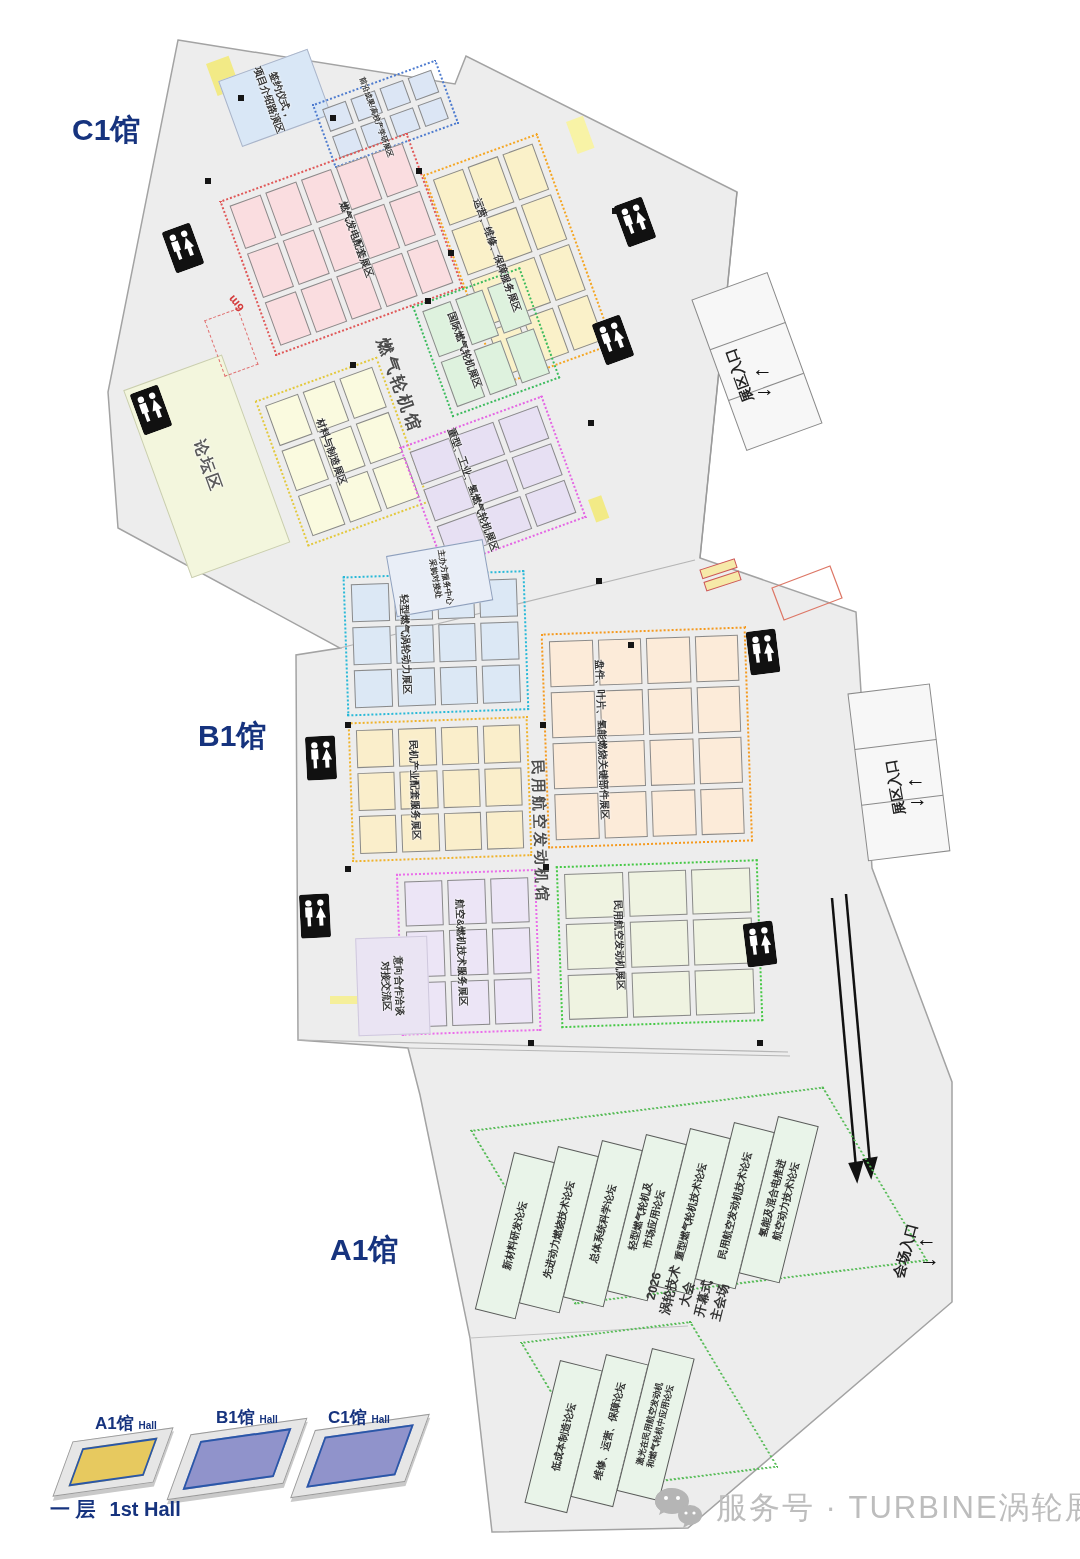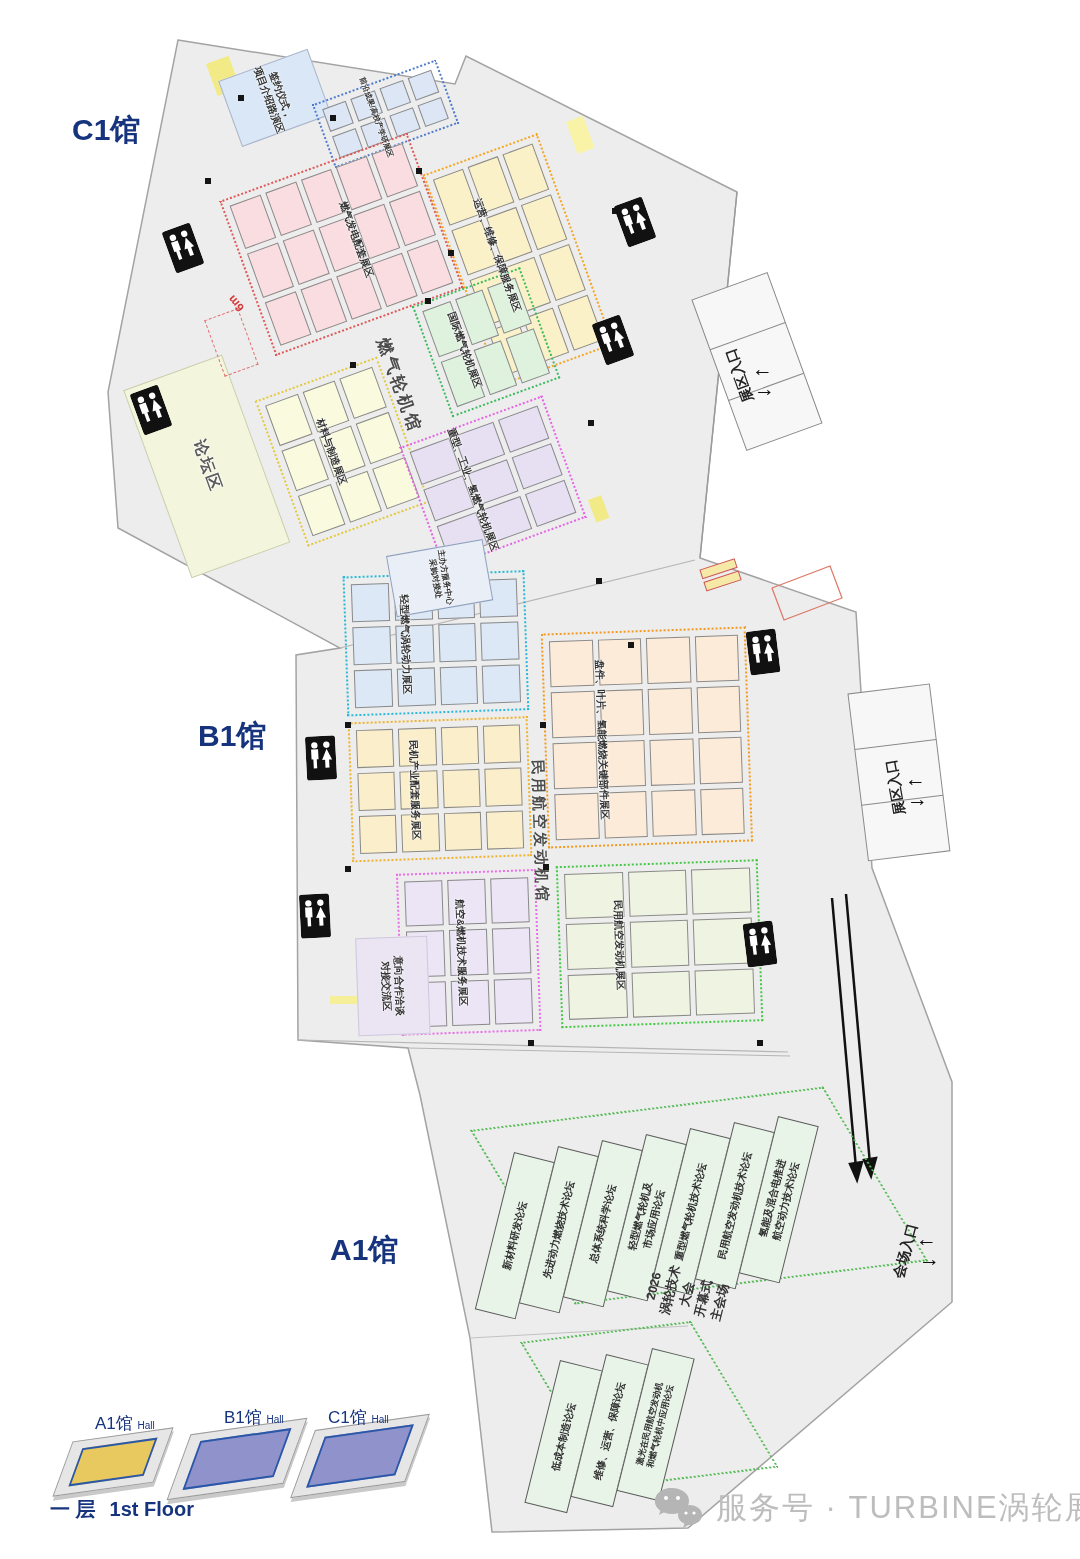--- a/index.html
+++ b/index.html
@@ -35,21 +35,21 @@
   .conf{position:absolute;left:612px;top:1252px;width:150px;z-index:6;text-align:center;
         transform:rotate(-76deg);white-space:pre;font-size:12.5px;font-weight:bold;color:#333;line-height:1.35;}
   .fire6m{position:absolute;transform:rotate(-110deg);color:#d43c3c;font-size:12px;font-weight:bold;z-index:6;}
   .firelane{position:absolute;border:1px dashed #e07070;z-index:2;}
   .svc{position:absolute;background:#e9eef7;border:1px solid #8fa0bd;z-index:4;transform:rotate(-8deg);}
   .svc .vlabel{font-size:8px;}
   
   .iso{position:absolute;z-index:9;transform:rotate(-8deg) skewX(-28deg);background:#e6e6e6;
        border:1px solid #9a9a9a;box-shadow:2px 4px 0 #c9c9c9;}
   .iso .face{position:absolute;inset:7px 12px;border:2px solid #2a57a8;}
-  .legend-label{position:absolute;z-index:10;color:#16337e;font-weight:normal;font-size:17px;white-space:nowrap;}
+  .legend-label{position:absolute;z-index:10;color:#16337e;font-weight:bold;font-size:17px;white-space:nowrap;}
   .legend-label .sub{font-size:10px;}
   .floor-label{position:absolute;z-index:10;color:#16337e;font-weight:bold;font-size:20px;}
   .floor-label .en{margin-left:14px;}
   .watermark{position:absolute;left:652px;top:1486px;z-index:11;display:flex;align-items:center;gap:12px;}
   .watermark span{font-size:31px;color:#bdbdbd;letter-spacing:2px;white-space:nowrap;}
 </style>
 </head>
 <body>
 
 <div id="stage">
@@ -425,26 +425,26 @@
     <div class="face" style="background:#e7c95f"></div>
   </div>
   <div class="iso" style="left:178px;top:1428px;width:116px;height:60px">
     <div class="face" style="background:#9093cb"></div>
   </div>
   <div class="iso" style="left:302px;top:1424px;width:114px;height:62px">
     <div class="face" style="background:#9093cb"></div>
   </div>
   <div class="legend-label" style="left:95px;top:1412px">
     <span>A1馆</span> <span class="sub">Hall</span></div>
-  <div class="legend-label" style="left:224px;top:1406px">
+  <div class="legend-label" style="left:216px;top:1406px">
     <span>B1馆</span> <span class="sub">Hall</span></div>
   <div class="legend-label" style="left:328px;top:1406px">
     <span>C1馆</span> <span class="sub">Hall</span></div>
   <div class="floor-label" style="left:50px;top:1496px">
-    <span>一 层</span><span class="en">1st Floor</span></div>
+    <span>一 层</span><span class="en">1st Hall</span></div>
 
   <div class="watermark">
     <svg width="52" height="44" viewBox="0 0 52 44">
       <path d="M20 2C10 2 3 8 3 15c0 4 2 7 5.5 9.5L7 29l5.5-3c2 .6 4 .9 6 .8" fill="#b5b5b5"></path>
       <ellipse cx="20" cy="15" rx="17" ry="13" fill="#b5b5b5"></ellipse>
       <circle cx="14" cy="12" r="2" fill="#fff"></circle>
         <circle cx="26" cy="12" r="2" fill="#fff"></circle>
       <ellipse cx="38" cy="29" rx="12" ry="10" fill="#b5b5b5"></ellipse>
       <path d="M33 36l-2 6 7-4z" fill="#b5b5b5"></path>
       <circle cx="34" cy="27" r="1.6" fill="#fff"></circle>

